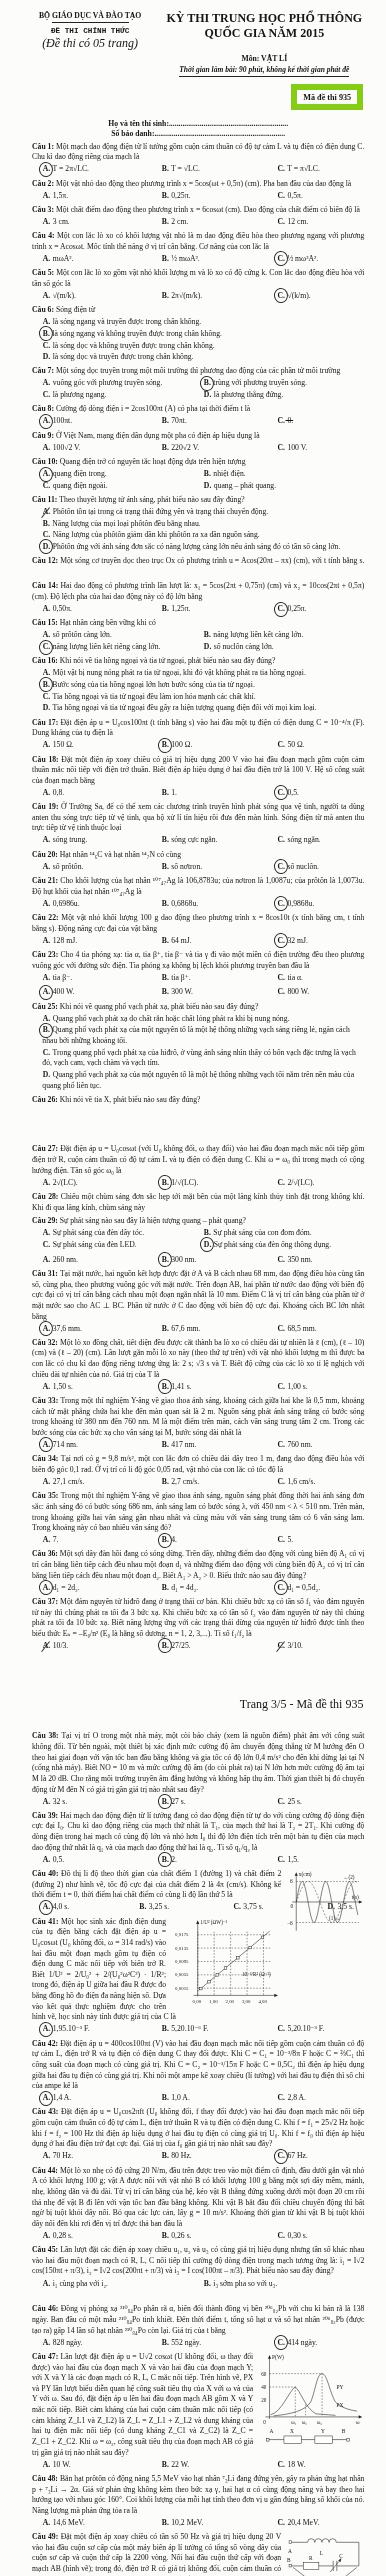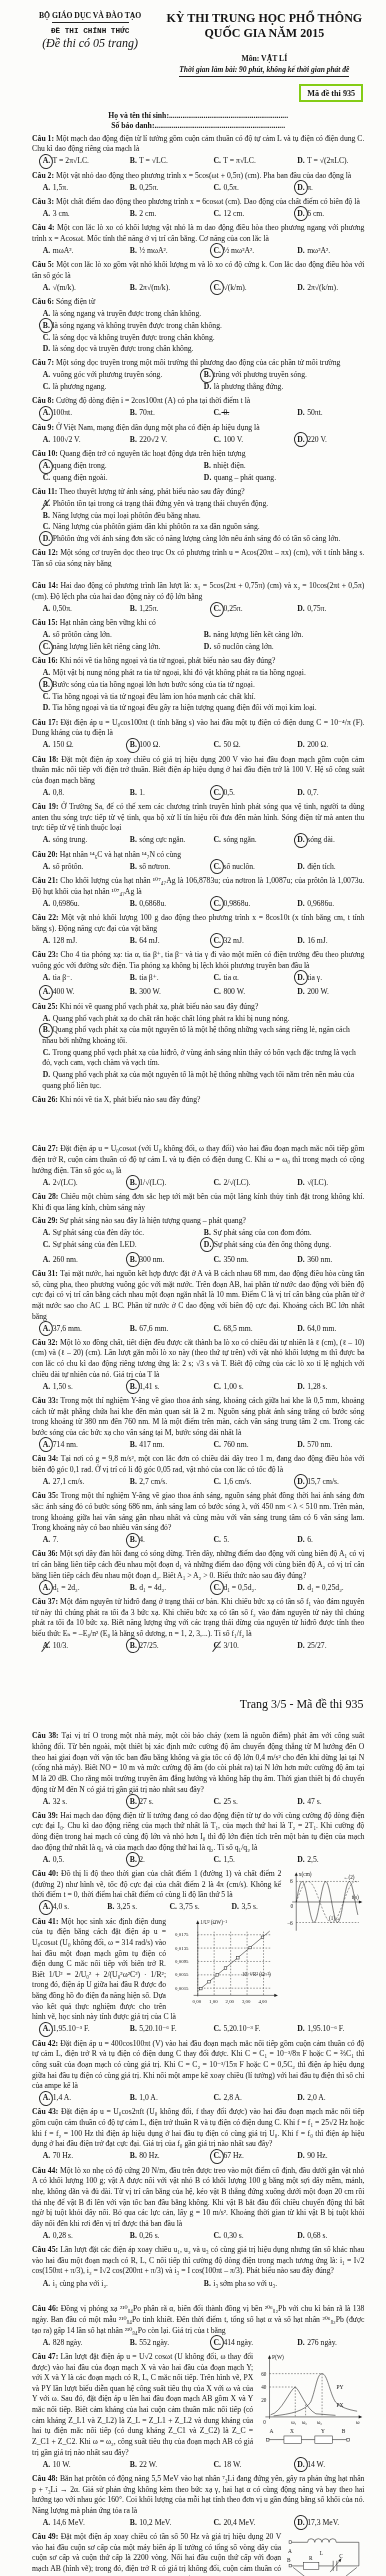--- a/index.html
+++ b/index.html
@@ -16,30 +16,30 @@
   .hdr-left{width:36%;text-align:center;}
   .hdr-right{width:62%;text-align:center;}
   .h-b{font-weight:bold;font-size:7.7px;}
   .h-title{font-weight:bold;font-size:12px;}
   .h-sub{font-weight:bold;font-size:7.7px;margin-top:13px;}
   .h-it{font-style:italic;font-weight:bold;font-size:7.5px;margin-top:1.5px;}
   .rule-s{width:77px;border-top:0.8px solid #222;margin:1.5px auto 3.1px;}
   .rule-l{width:170px;border-top:0.8px solid #222;margin:2.1px auto 0;}
   .offi{font-weight:bold;font-size:7.7px;margin-top:4.1px;font-family:Liberation Mono, monospace;}
   .note{font-style:italic;font-size:12px;margin-top:1px;}
-  .code-box{border:2px solid #84cc16;padding:2.6px 6.2px;font-weight:bold;font-size:8.2px;
+  .code-box{border:6px solid #84cc16;padding:2.6px 6.2px;font-weight:bold;font-size:8.2px;
             width:max-content;margin:7.2px 1px 0 auto;}
   .cand{font-weight:bold;font-size:7.7px;margin-top:7.2px;}
   .cand div{margin-top:1.5px;text-align:center;}
   
   .q{margin:3.1px 0 0;font-size:7.7px;line-height:1.38;}
   .stem{margin:0;text-align:justify;}
   .qnum{font-weight:bold;}
   .opts{margin:1px 0 0;}
-  .g4{display:grid;grid-template-columns:27% 26% 26% 21%;padding-left:10.3px;}
+  .g4{display:grid;grid-template-columns:27% 26% 26% 21%;padding-left:10.3px;gap:32px;}
   .g2{display:grid;grid-template-columns:50% 50%;padding-left:10.3px;}
   .lst .opt{display:block;padding-left:10.3px;}
   .opt{padding:0.5px 1.5px 0.5px 0;}
   .letter{font-weight:bold;position:relative;display:inline-block;padding:0 0.5px;}
   .mk::after{content:"";position:absolute;left:-3.1px;right:-2.6px;top:-2.6px;bottom:-2.1px;
              border:0.9px solid #2e2e2e;border-radius:50%;transform:rotate(-8deg);pointer-events:none;}
   .xk::before{content:"";position:absolute;left:-3.1px;top:46%;width:13.4px;
               border-top:0.9px solid #2e2e2e;transform:rotate(-52deg);pointer-events:none;}
   .opt.strike{text-decoration:line-through;}
   .fig{float:right;margin:1px 0 2.1px 5.2px;}

